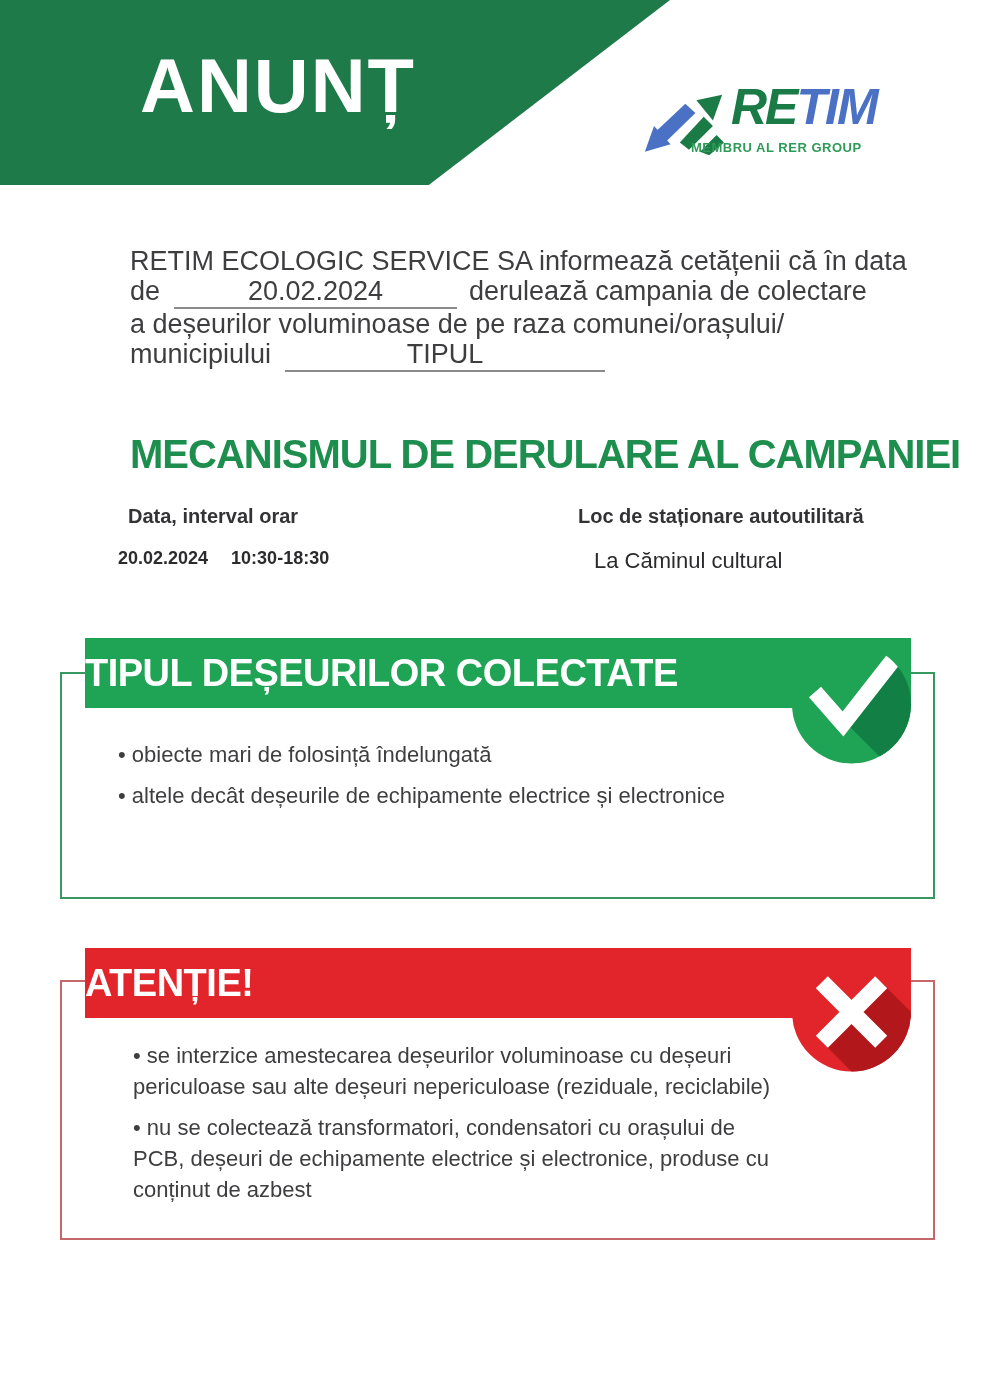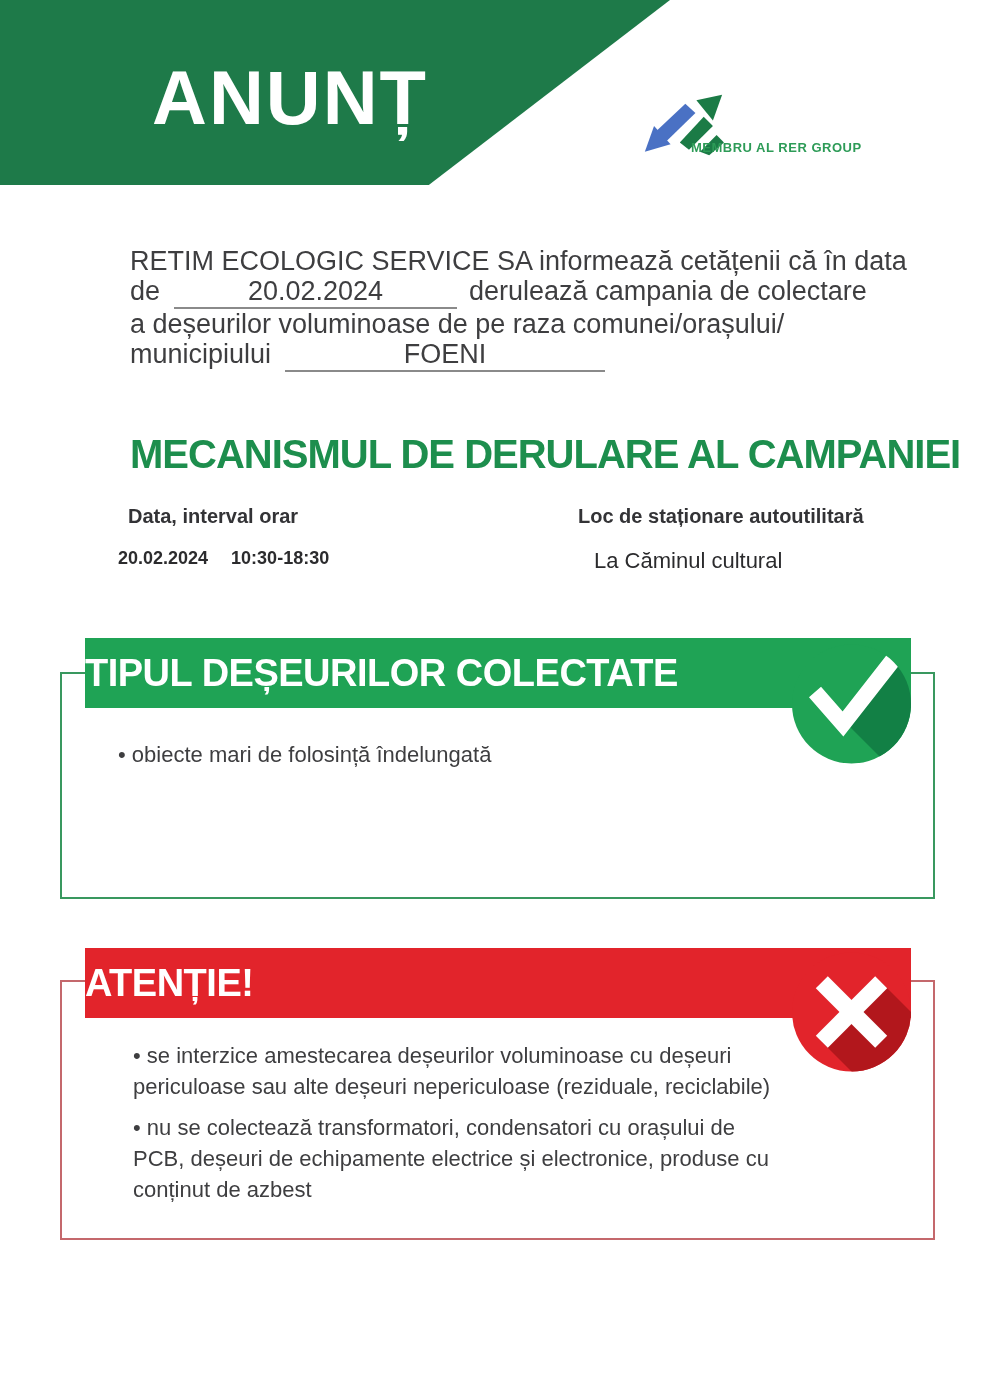--- a/index.html
+++ b/index.html
@@ -7,21 +7,21 @@
     position:relative;width:989px;height:1400px;background:#fff;overflow:hidden;
     font-family:"Liberation Sans", sans-serif;color:var(--text);
   }
   
   .header-band{
     position:absolute;left:0;top:0;width:670px;height:185px;
     background:var(--green_dark);
     clip-path:polygon(0 0,100% 0,64% 100%,0 100%);
   }
   .anunt-title{
-    position:absolute;left:140px;top:38px;margin:12px;
+    position:absolute;left:140px;top:38px;margin:0;
     font-size:76px;font-weight:bold;letter-spacing:2px;color:#fff;line-height:95px;
   }
   
   .logo{position:absolute;left:643px;top:86px;width:250px;height:80px;}
   .logo-arrows{position:absolute;left:0;top:8px;width:92px;height:62px;}
   .arr-blue{fill:var(--logo_blue);}
   .arr-green{fill:var(--logo_green);}
   .logo-word{
     position:absolute;left:88px;top:-8px;font-size:50px;font-weight:bold;font-style:italic;
     letter-spacing:-2px;line-height:58px;white-space:nowrap;
@@ -91,28 +91,29 @@
   <h1 class="anunt-title">ANUNȚ</h1>
 
   <div class="logo">
     <svg class="logo-arrows" viewBox="0 0 100 66">
       <polygon class="arr-blue" points="2,62 30,54 12,34"></polygon>
       <polygon class="arr-blue" points="14,40 46,10 57,20 26,50"></polygon>
       <polygon class="arr-green" points="86,0 58,6 76,28"></polygon>
       <polygon class="arr-green" points="40,52 66,24 76,34 50,60"></polygon>
       <polygon class="arr-green" points="62,62 80,44 88,52 72,66"></polygon>
     </svg>
+    <div class="logo-word"><span class="re">RE</span><span class="tim">TIM</span></div>
     <div class="logo-tagline">MEMBRU AL RER GROUP</div>
   </div>
 
   <div class="intro">
     <span class="iline">RETIM ECOLOGIC SERVICE SA informează cetățenii că în data</span>
     <span class="iline"><span>de</span><span class="fill-line fill-date"><span>20.02.2024</span></span><span>derulează campania de colectare</span></span>
     <span class="iline">a deșeurilor voluminoase de pe raza comunei/orașului/</span>
-    <span class="iline"><span>municipiului</span><span class="fill-line fill-city"><span>FOENI</span></span></span>
+    <span class="iline"><span>municipiului</span><span class="fill-line fill-city"><span>TIPUL</span></span></span>
   </div>
 
   <h2 class="mech-title">MECANISMUL DE DERULARE AL CAMPANIEI</h2>
   <div class="col-header left">Data, interval orar</div>
   <div class="col-header right">Loc de staționare autoutilitară</div>
   <div class="col-value datetime"><span>20.02.2024</span><span class="interval">10:30-18:30</span></div>
   <div class="col-value location">La Căminul cultural</div>
 
   <div class="outline-box green"></div>
   <div class="banner green">
@@ -124,20 +125,23 @@
           <circle cx="60.5" cy="64" r="59.5"></circle>
         </clipPath>
       </defs>
     <circle class="badge-circle-green" cx="60.5" cy="64" r="59.5"></circle>
     <polygon class="badge-shadow-green" points="24,52 52,84 102,20 212,130 134,162" clip-path="url(#gclip)"></polygon>
     <polyline class="badge-check" points="24,52 52,84 102,20" clip-path="url(#gclip)"></polyline>
   </svg>
   <ul class="bullets green-list">
     <li>
         <span class="bline">obiecte mari de folosință îndelungată</span>
+      </li>
+    <li>
+        <span class="bline">altele decât deșeurile de echipamente electrice și electronice</span>
       </li>
   </ul>
 
   <div class="outline-box red"></div>
   <div class="banner red">
     <h3 class="banner-title">ATENȚIE!</h3>
   </div>
   <svg class="badge red" viewBox="0 0 121 126">
     <defs>
         <clipPath id="rclip">

